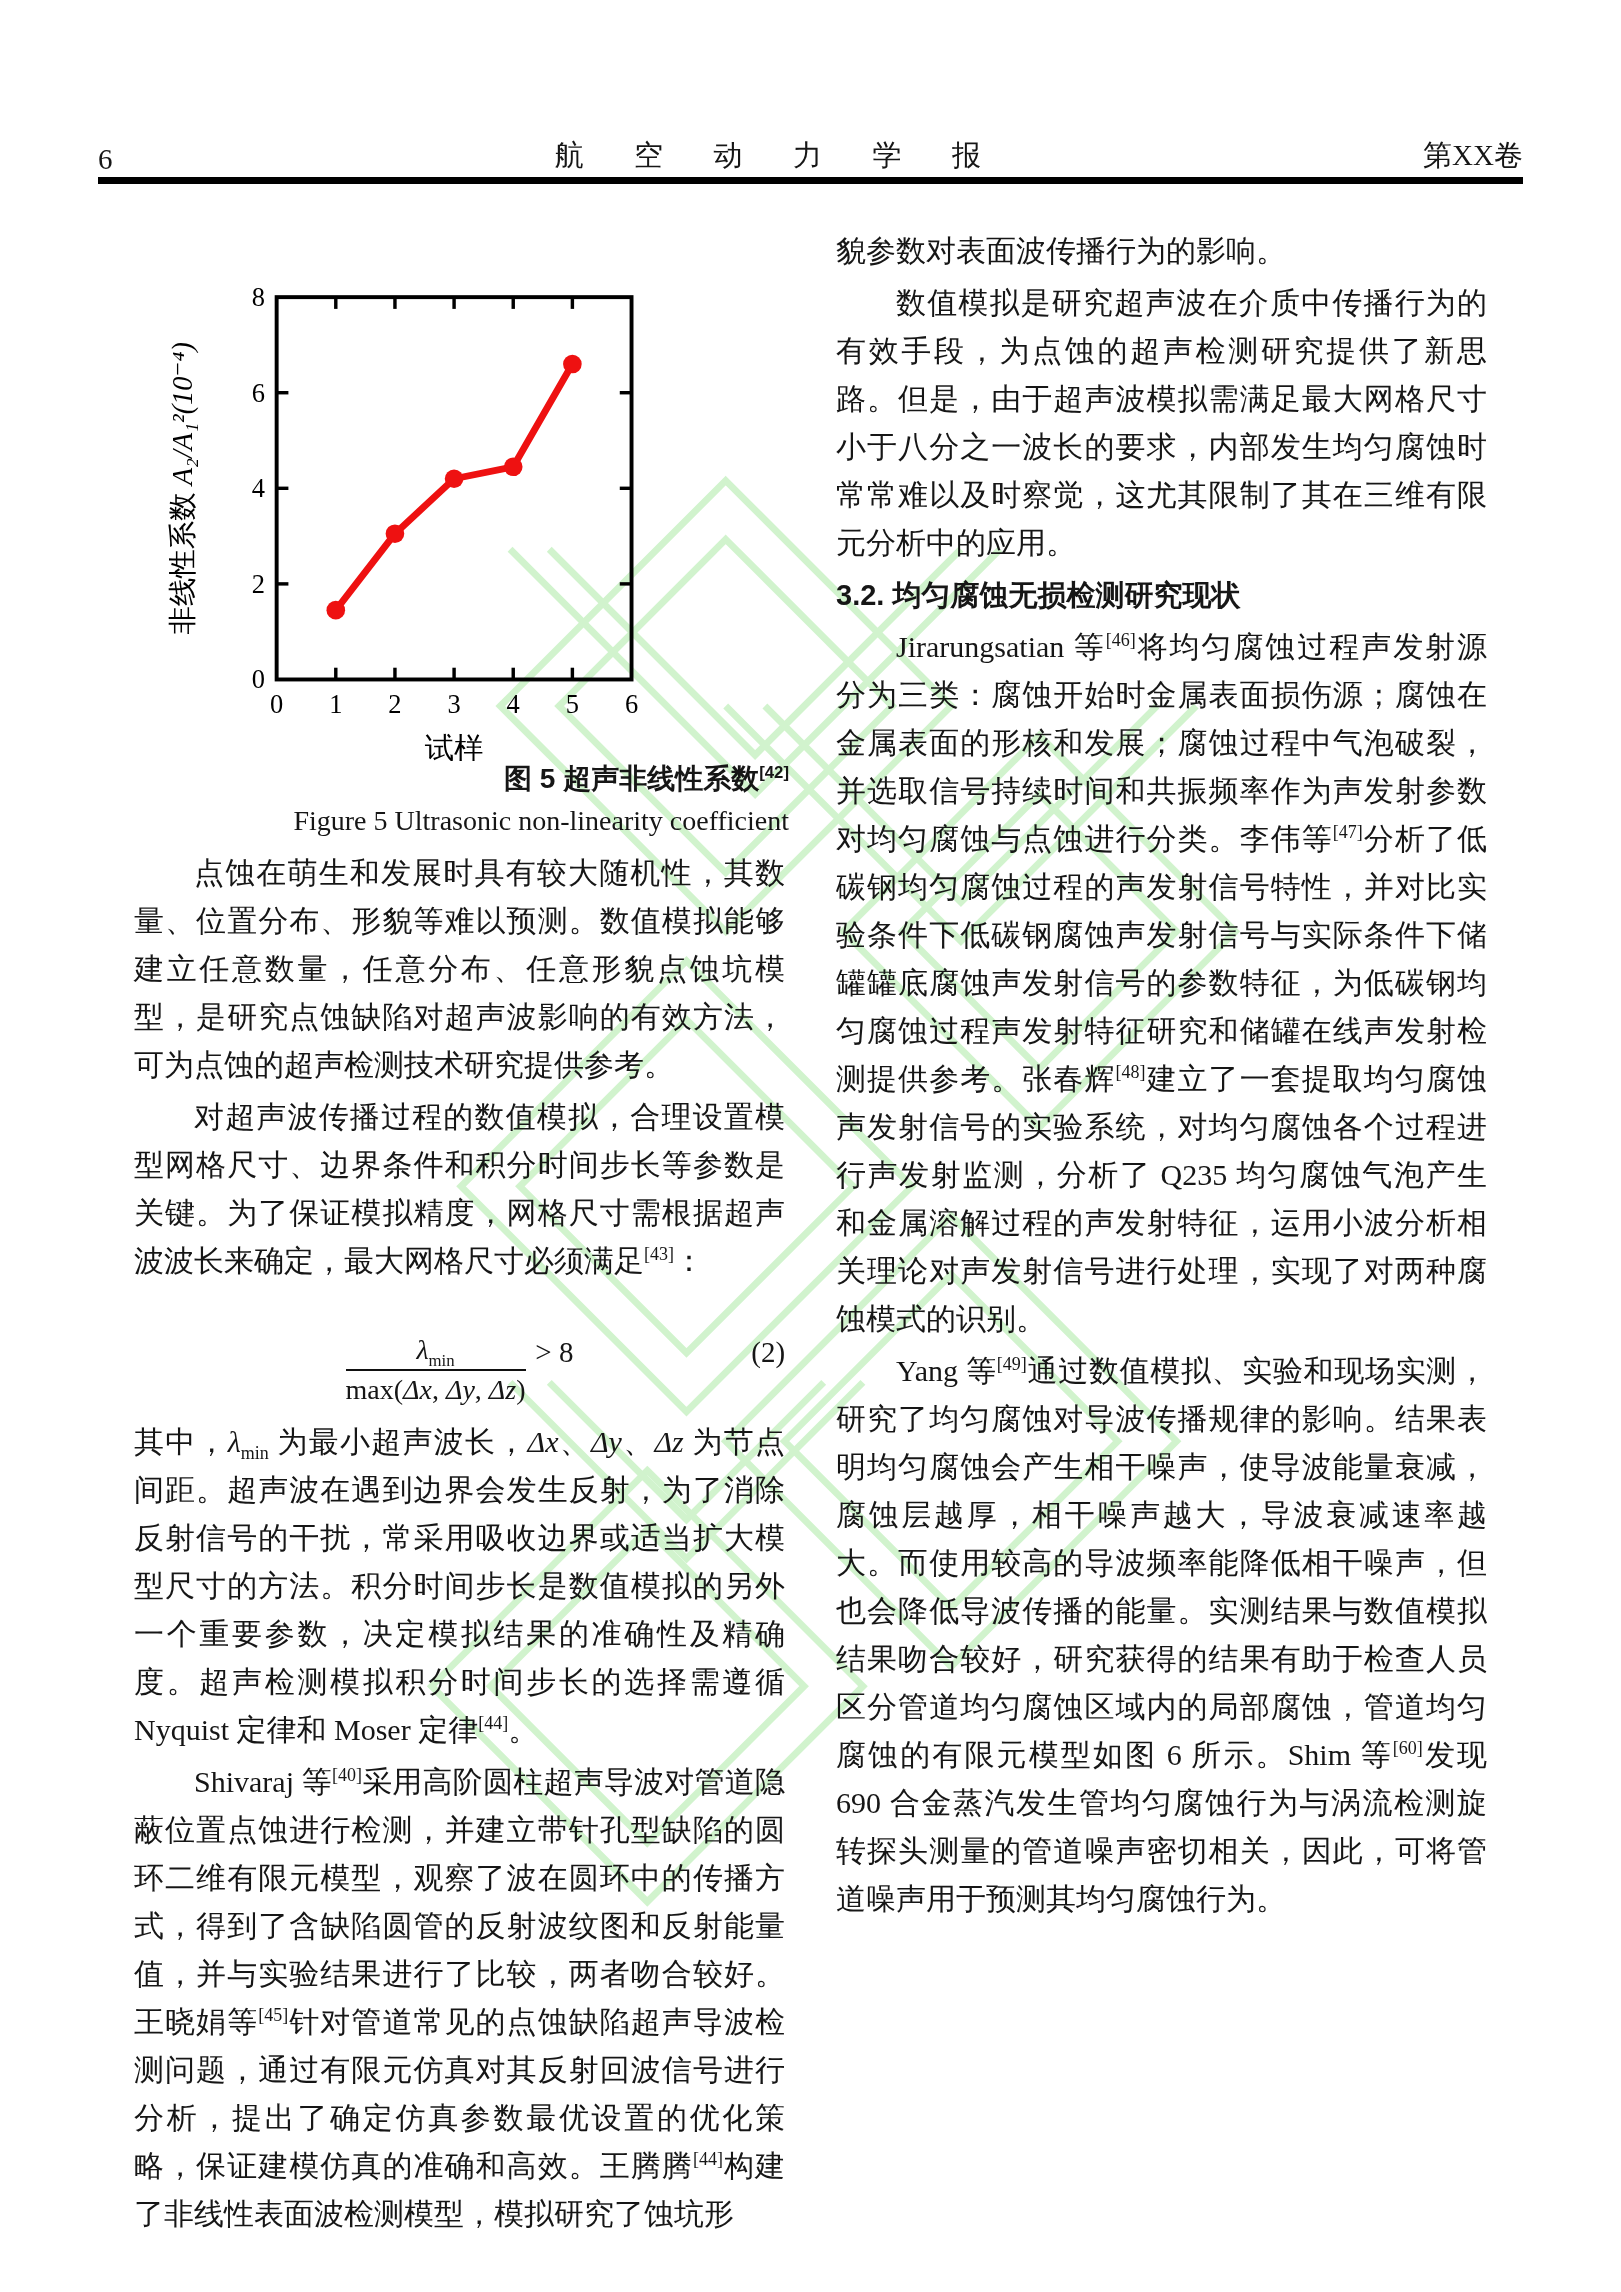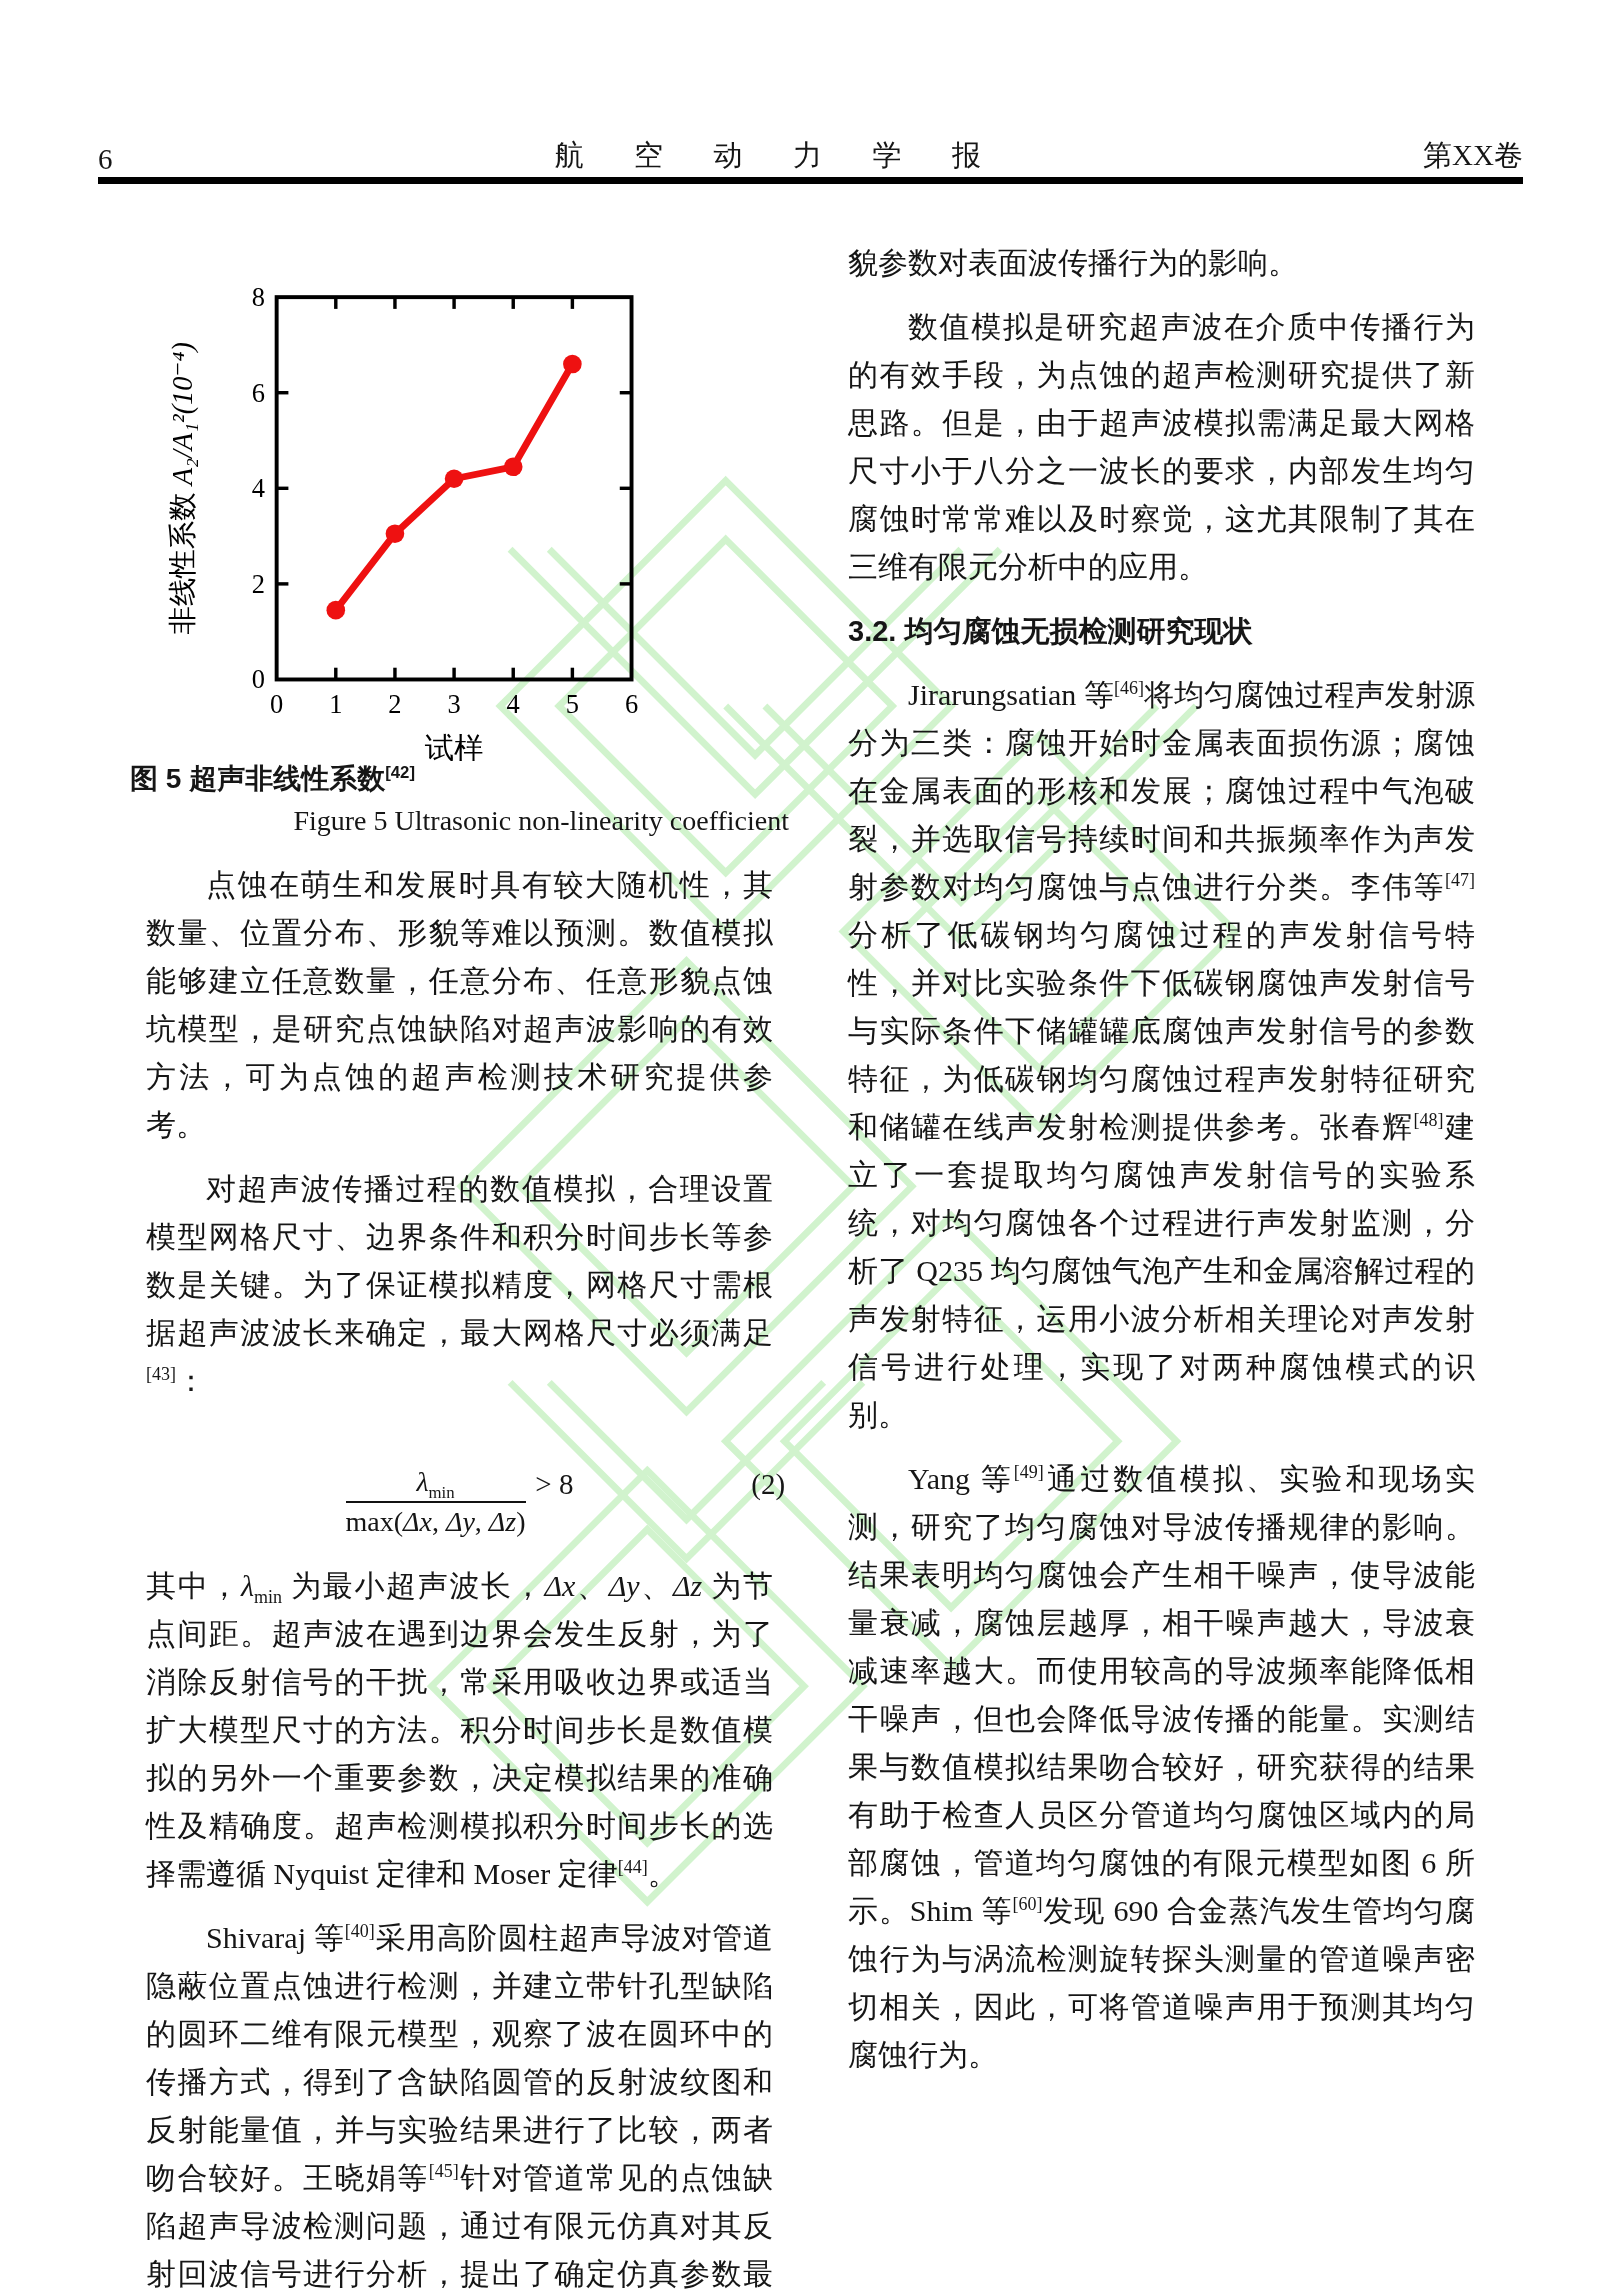--- a/index.html
+++ b/index.html
@@ -23,34 +23,34 @@
   
   .watermark { position:absolute; left:265px; top:412px; z-index:0; pointer-events:none; }
   
   .col {
     position:absolute; z-index:2; width:659px;
     font-size:30px; line-height:48px;
     text-align:justify; text-justify:inter-ideograph;
   }
   .col-left  { left:130px; top:845px;  height:1313px; }
   .col-right { left:832px; top:223px;  height:1950px; }
-  .col p { margin:16px; }
+  .col p { margin:4px; }
   .indent { text-indent:2em; }
   sup { font-size:0.60em; line-height:0; vertical-align:super; }
   sub { font-size:0.60em; line-height:0; vertical-align:sub; }
   .section-heading {
     font-family:"Liberation Sans","DejaVu Sans",sans-serif;
     font-weight:bold; font-size:29px; text-align:left;
   }
   
   .figure5 { position:absolute; left:130px; top:221px; width:659px; height:652px; z-index:2; }
   .figure5 svg { position:absolute; left:29px; top:24.5px; }
   .fig-cap-cn {
     position:absolute; left:0; top:539px; width:100%;
-    text-align:left; font-weight:bold; font-size:28px;
+    text-align:right; font-weight:bold; font-size:28px;
     font-family:"Liberation Sans","DejaVu Sans",sans-serif;
   }
   .fig-cap-en {
     position:absolute; left:0; top:584px; width:100%;
     text-align:right; font-size:28px;
   }
   
   .eq-row {
     position:relative; height:125px; margin:3.9px 0;
     display:flex; align-items:center; justify-content:center;

